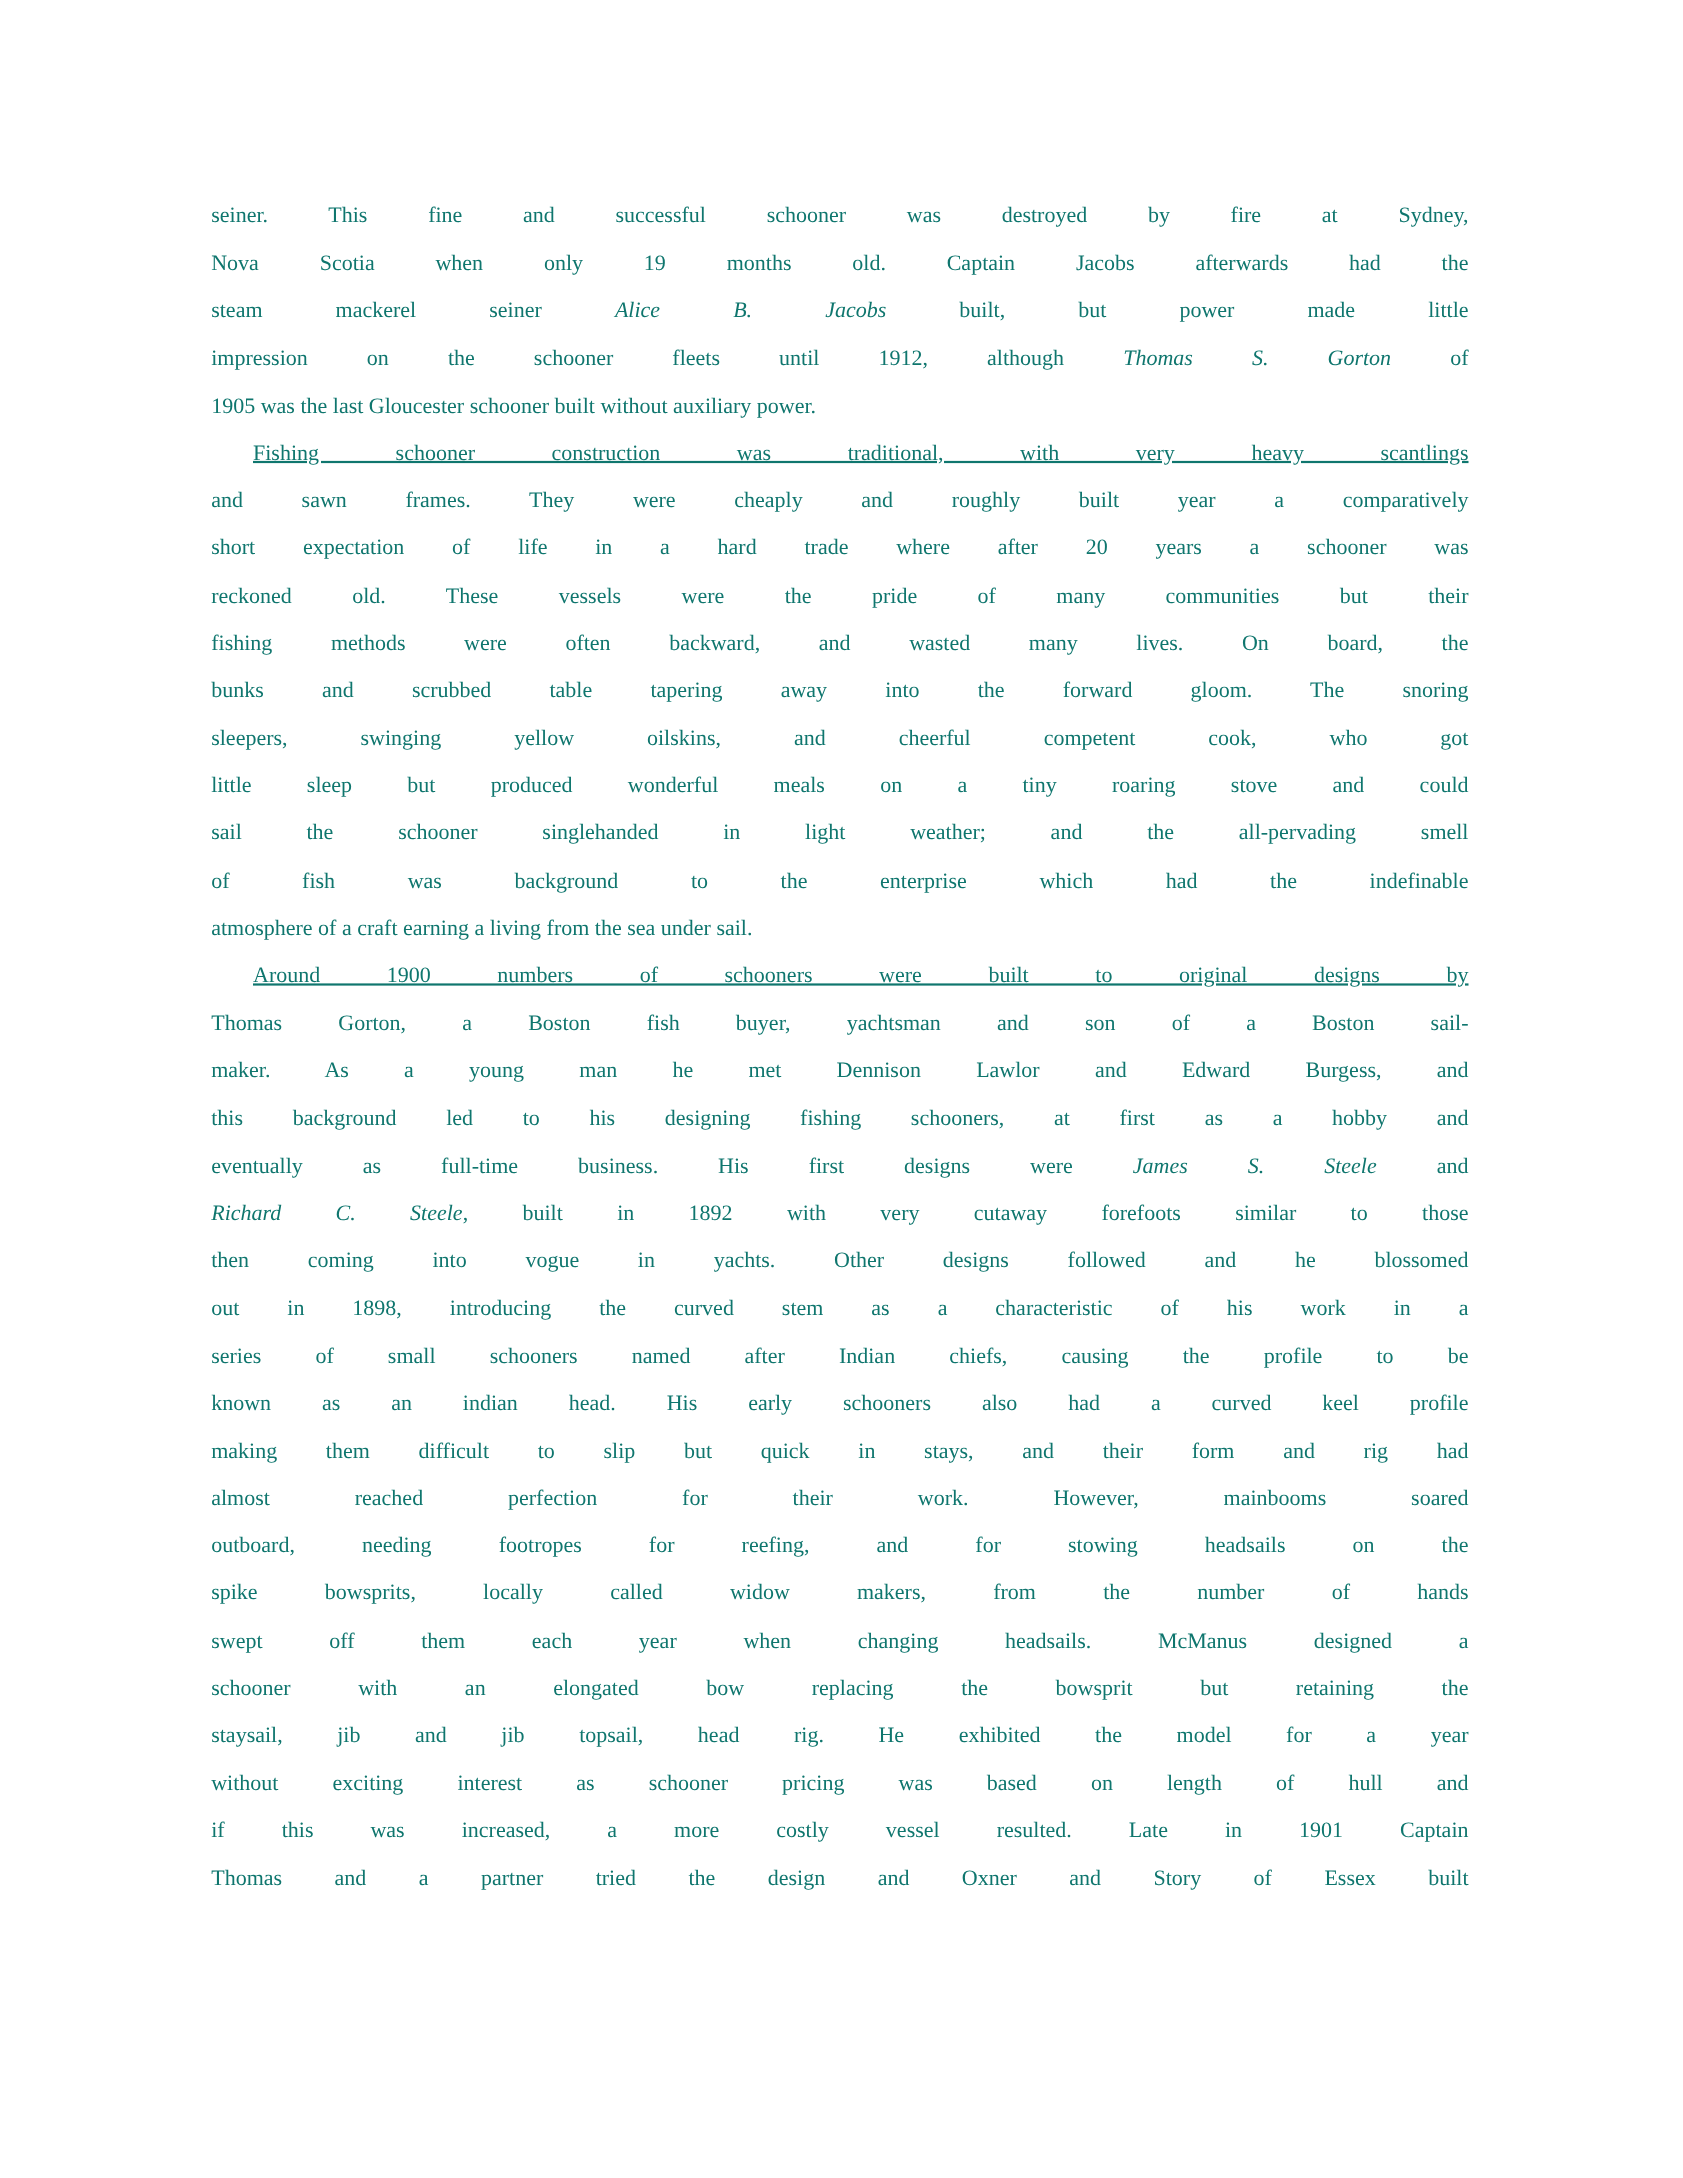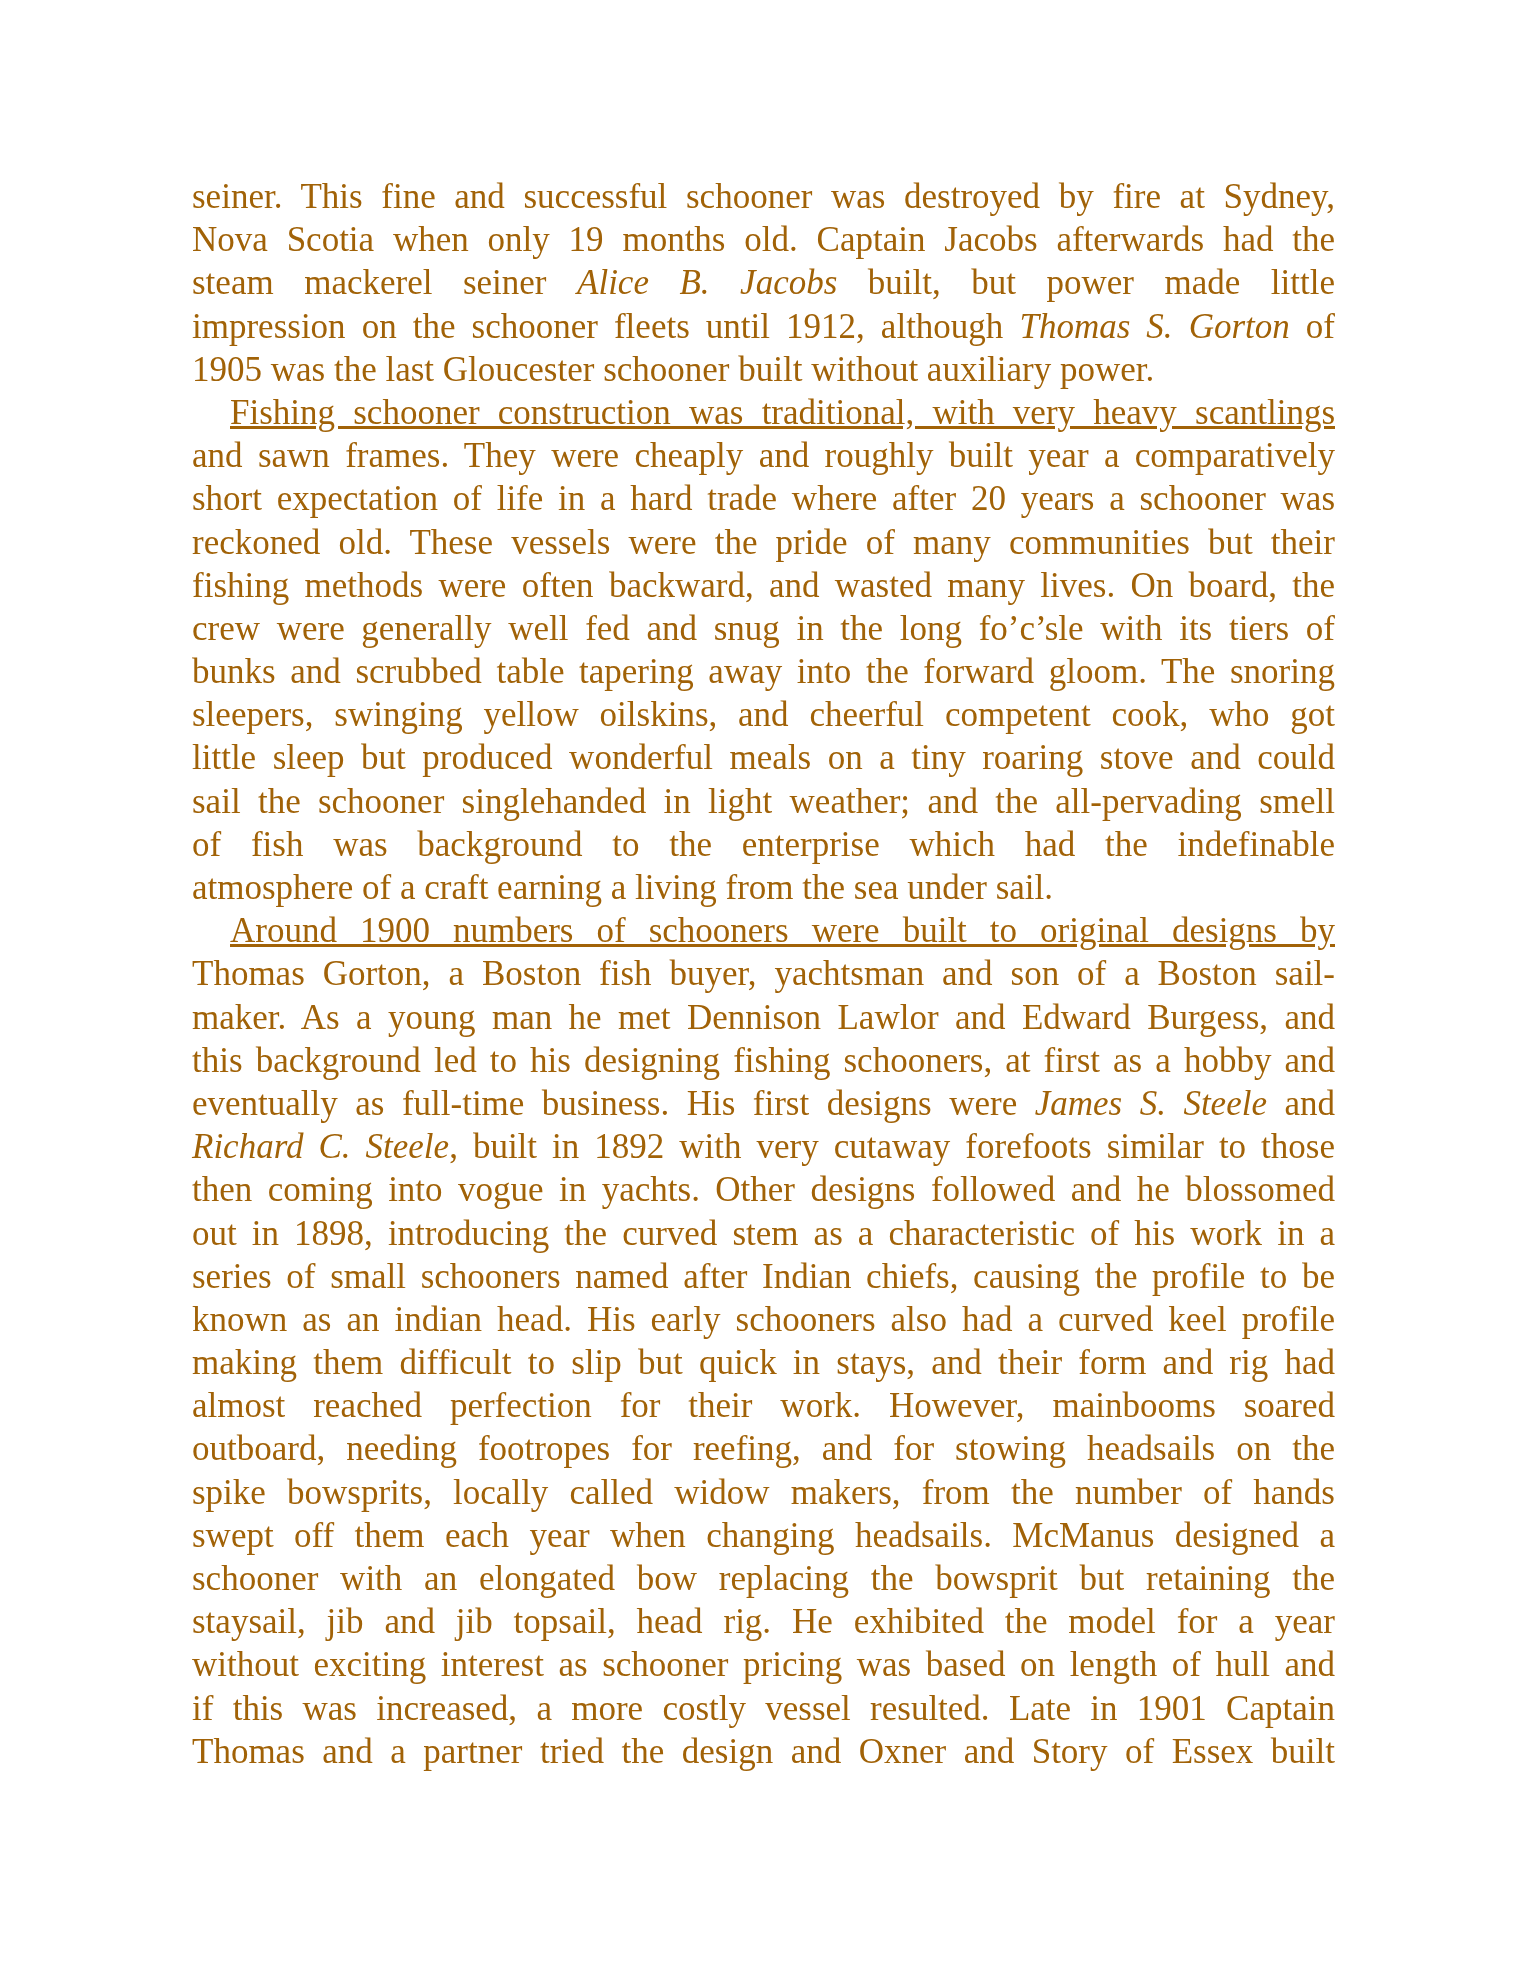--- a/index.html
+++ b/index.html
@@ -19,23 +19,23 @@
     width: 1530px;
     height: 1980px;
     background: #ffffff;
   }
   .text-block {
     position: absolute;
     left: 192px;
     top: 175px;
     width: 1143px;
     font-family: "Liberation Serif", "DejaVu Serif", serif;
-    font-size: 35px;
+    font-size: 20px;
     line-height: 43.2px;
-    color: #a16207;
+    color: #0f766e;
   }
   .line {
     display: block;
     height: 43.2px;
     white-space: nowrap;
     text-align: justify;
     text-align-last: justify;
     overflow: visible;
   }
   .line.last {
@@ -61,21 +61,20 @@
         <span class="line"><span>steam mackerel seiner </span><span class="seg-italic">Alice B. Jacobs</span><span> built, but power made little</span></span>
         <span class="line"><span>impression on the schooner fleets until 1912, although </span><span class="seg-italic">Thomas S. Gorton</span><span> of</span></span>
         <span class="line last"><span>1905 was the last Gloucester schooner built without auxiliary power.</span></span>
       </div>
       <div>
         <span class="line indent"><span>Fishing schooner construction was traditional, with very heavy scantlings</span></span>
         <span class="line"><span>and sawn frames. They were cheaply and roughly built year a comparatively</span></span>
         <span class="line"><span>short expectation of life in a hard trade where after 20 years a schooner was</span></span>
         <span class="line"><span>reckoned old. These vessels were the pride of many communities but their</span></span>
         <span class="line"><span>fishing methods were often backward, and wasted many lives. On board, the</span></span>
-        <span class="line"><span>crew were generally well fed and snug in the long fo’c’sle with its tiers of</span></span>
         <span class="line"><span>bunks and scrubbed table tapering away into the forward gloom. The snoring</span></span>
         <span class="line"><span>sleepers, swinging yellow oilskins, and cheerful competent cook, who got</span></span>
         <span class="line"><span>little sleep but produced wonderful meals on a tiny roaring stove and could</span></span>
         <span class="line"><span>sail the schooner singlehanded in light weather; and the all-pervading smell</span></span>
         <span class="line"><span>of fish was background to the enterprise which had the indefinable</span></span>
         <span class="line last"><span>atmosphere of a craft earning a living from the sea under sail.</span></span>
       </div>
       <div>
         <span class="line indent"><span>Around 1900 numbers of schooners were built to original designs by</span></span>
         <span class="line"><span>Thomas Gorton, a Boston fish buyer, yachtsman and son of a Boston sail-</span></span>

